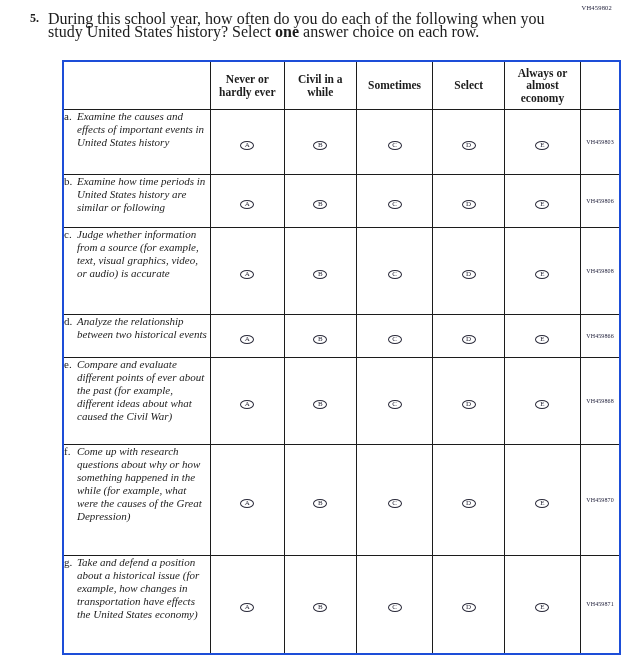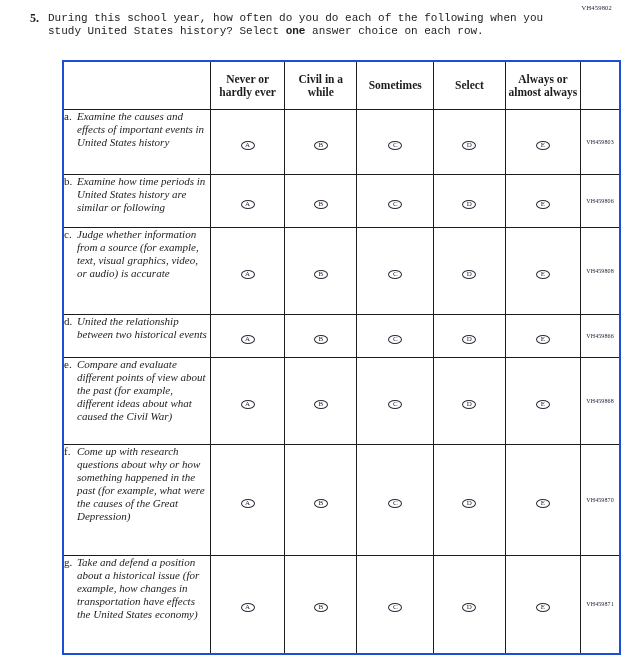--- a/index.html
+++ b/index.html
@@ -32,24 +32,23 @@
     width: 540px;
   }
   .qnum {
     font-weight: bold;
     font-size: 12px;
     line-height: 13px;
     width: 18px;
     flex: 0 0 18px;
   }
   .qtext {
-    font-size: 11px;
+    font-size: 16px;
     line-height: 13px;
     width: 505px;
-    font-family: Liberation Mono, monospace;
   }
   .qtext .bold { font-weight: bold; }
 
   table.survey {
     position: absolute;
     left: 17px;
     top: 60px;
     border-collapse: collapse;
     table-layout: fixed;
     border: 2px solid #1d4ed8;
@@ -150,21 +149,21 @@
       <col style="width:81px">
       <col style="width:41px">
     </colgroup>
     <thead>
       <tr>
         <th></th>
         <th>Never or hardly ever</th>
         <th>Civil in a while</th>
         <th>Sometimes</th>
         <th>Select</th>
-        <th>Always or almost always</th>
+        <th>Always or almost economy</th>
         <th></th>
       </tr>
     </thead>
     <tbody>
 
       <tr>
         <td class="label">
           <div class="cellwrap">
               <span class="ltr">a.</span>
               <span class="txt">Examine the causes and effects of important events in United States history</span>
@@ -235,21 +234,21 @@
         <td class="opt"><span class="bubble">
               <span class="bl">E</span>
             </span></td>
         <td class="code">VH459808</td>
       </tr>
 
       <tr>
         <td class="label">
           <div class="cellwrap">
               <span class="ltr">d.</span>
-              <span class="txt">United the relationship between two historical events</span>
+              <span class="txt">Analyze the relationship between two historical events</span>
             </div>
         </td>
         <td class="opt"><span class="bubble">
               <span class="bl">A</span>
             </span></td>
         <td class="opt"><span class="bubble">
               <span class="bl">B</span>
             </span></td>
         <td class="opt"><span class="bubble">
               <span class="bl">C</span>
@@ -260,21 +259,21 @@
         <td class="opt"><span class="bubble">
               <span class="bl">E</span>
             </span></td>
         <td class="code">VH459866</td>
       </tr>
 
       <tr>
         <td class="label">
           <div class="cellwrap">
               <span class="ltr">e.</span>
-              <span class="txt">Compare and evaluate different points of view about the past (for example, different ideas about what caused the Civil War)</span>
+              <span class="txt">Compare and evaluate different points of ever about the past (for example, different ideas about what caused the Civil War)</span>
             </div>
         </td>
         <td class="opt"><span class="bubble">
               <span class="bl">A</span>
             </span></td>
         <td class="opt"><span class="bubble">
               <span class="bl">B</span>
             </span></td>
         <td class="opt"><span class="bubble">
               <span class="bl">C</span>
@@ -285,21 +284,21 @@
         <td class="opt"><span class="bubble">
               <span class="bl">E</span>
             </span></td>
         <td class="code">VH459868</td>
       </tr>
 
       <tr>
         <td class="label">
           <div class="cellwrap">
               <span class="ltr">f.</span>
-              <span class="txt">Come up with research questions about why or how something happened in the past (for example, what were the causes of the Great Depression)</span>
+              <span class="txt">Come up with research questions about why or how something happened in the while (for example, what were the causes of the Great Depression)</span>
             </div>
         </td>
         <td class="opt"><span class="bubble">
               <span class="bl">A</span>
             </span></td>
         <td class="opt"><span class="bubble">
               <span class="bl">B</span>
             </span></td>
         <td class="opt"><span class="bubble">
               <span class="bl">C</span>

